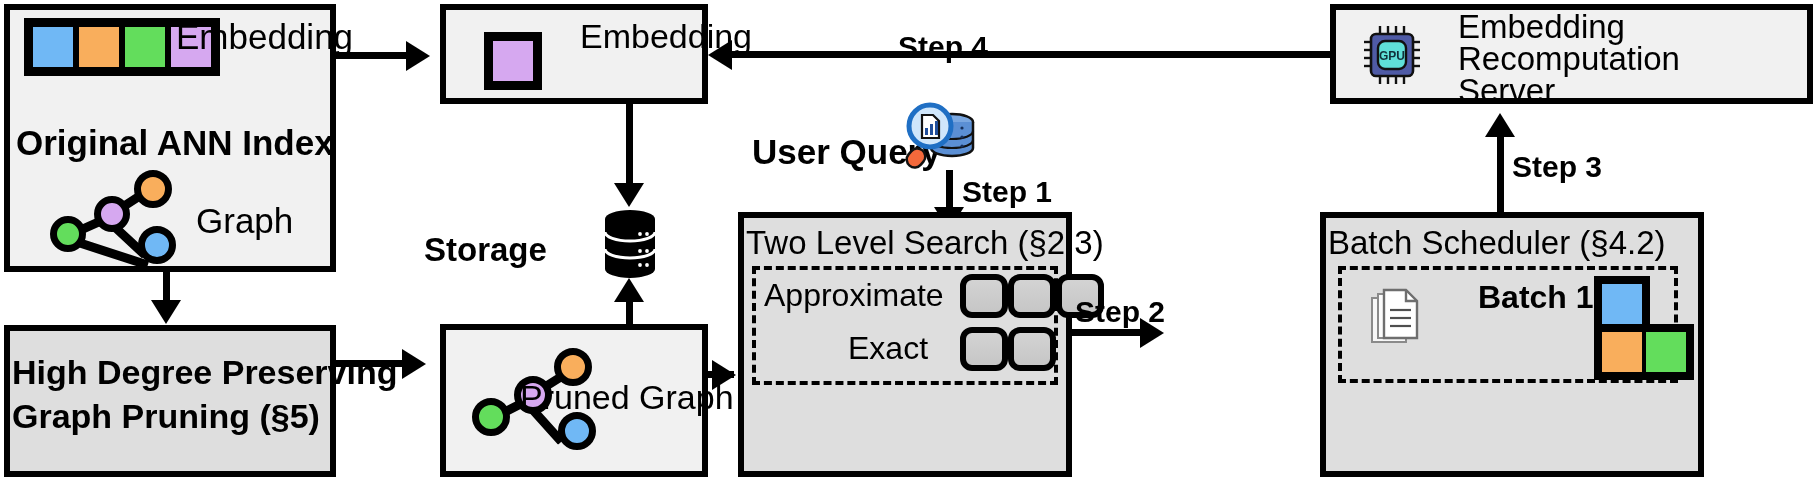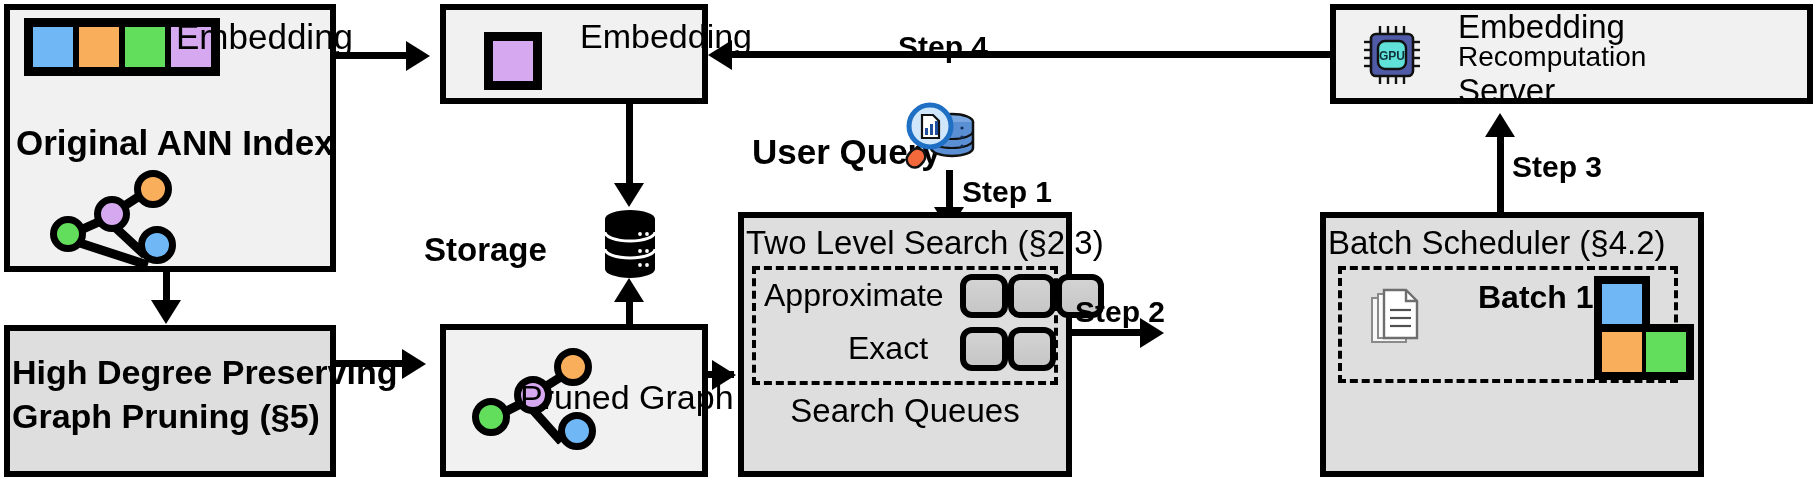--- a/index.html
+++ b/index.html
@@ -69,20 +69,21 @@
     <div class="edge" style="left:66px;top:44px;width:52px;transform:rotate(-33deg);"></div>
     <div class="edge" style="left:68px;top:50px;width:48px;transform:rotate(43deg);"></div>
     <div class="edge" style="left:24px;top:66px;width:86px;transform:rotate(18deg);"></div>
 
     <div class="node" style="left:8px;top:48px;width:36px;height:36px;background:#63dd5c;"></div>
     <div class="node" style="left:52px;top:28px;width:36px;height:36px;background:#d6a8f0;"></div>
     <div class="node" style="left:92px;top:2px;width:38px;height:38px;background:#f9ae5c;"></div>
     <div class="node" style="left:96px;top:58px;width:38px;height:38px;background:#70b8f5;"></div>
   </div>
 
+  <div class="lbl" style="left:196px;top:201px;font-size:35px;">Graph</div>
 
   <div class="vline" style="left:163px;top:272px;height:32px;"></div>
   <div class="arrow down" style="left:151px;top:300px;"></div>
 
   <div class="box grey" style="left:4px;top:325px;width:332px;height:152px;">
   </div>
   <div class="lbl b" style="left:12px;top:343px;font-size:34px;text-align:center;width:316px;">High Degree Preserving</div>
   <div class="lbl b" style="left:12px;top:387px;font-size:34px;text-align:left;width:316px;">Graph Pruning (§5)</div>
 
   <div class="hline" style="left:336px;top:52px;width:74px;"></div>
@@ -178,21 +179,20 @@
     <div class="qcell"></div>
     <div class="qcell"></div>
   </div>
 
   <div class="lbl" style="left:848px;top:331px;font-size:32px;">Exact</div>
   <div class="qrow" style="left:960px;top:327px;">
     <div class="qcell"></div>
     <div class="qcell"></div>
   </div>
 
-  <div class="lbl" style="left:746px;top:393px;font-size:33px;text-align:center;width:318px;">Search Queues</div>
 
   <div class="hline" style="left:1072px;top:329px;width:72px;"></div>
   <div class="arrow right" style="left:1140px;top:318px;"></div>
   <div class="lbl b" style="left:1075px;top:285px;font-size:30px;">Step 2</div>
 
   <div class="box grey" style="left:1320px;top:212px;width:384px;height:265px;">
   </div>
   <div class="lbl" style="left:1328px;top:225px;font-size:33px;text-align:left;width:368px;">Batch Scheduler (§4.2)</div>
 
   <div class="dashed" style="left:1338px;top:266px;width:340px;height:117px;"></div>
@@ -245,20 +245,20 @@
           <line x1="51" y1="26" x2="60" y2="26"></line>
         <line x1="51" y1="34" x2="60" y2="34"></line>
           <line x1="51" y1="42" x2="60" y2="42"></line>
       </g>
       <rect x="11" y="10" width="42" height="42" rx="5" fill="#4f5ba6" stroke="#111" stroke-width="2.6"></rect>
       <rect x="18" y="17" width="28" height="28" rx="7" fill="#5fe0d8" stroke="#111" stroke-width="2.4"></rect>
       <text x="32" y="36" font-family="'Liberation Sans',sans-serif" font-size="12" font-weight="bold" text-anchor="middle" fill="#10303a">GPU</text>
     </svg>
   </div>
   <div class="lbl" style="left:1458px;top:9px;font-size:33px;">Embedding</div>
-  <div class="lbl" style="left:1458px;top:41px;font-size:28px;">Recomputation</div>
+  <div class="lbl" style="left:1458px;top:41px;font-size:33px;">Recomputation</div>
   <div class="lbl" style="left:1458px;top:73px;font-size:33px;">Server</div>
 
   <div class="hline" style="left:726px;top:51px;width:604px;"></div>
   <div class="arrow left" style="left:708px;top:40px;"></div>
   <div class="lbl b" style="left:898px;top:20px;font-size:30px;">Step 4</div>
 
 </div>
 
 </body></html>

